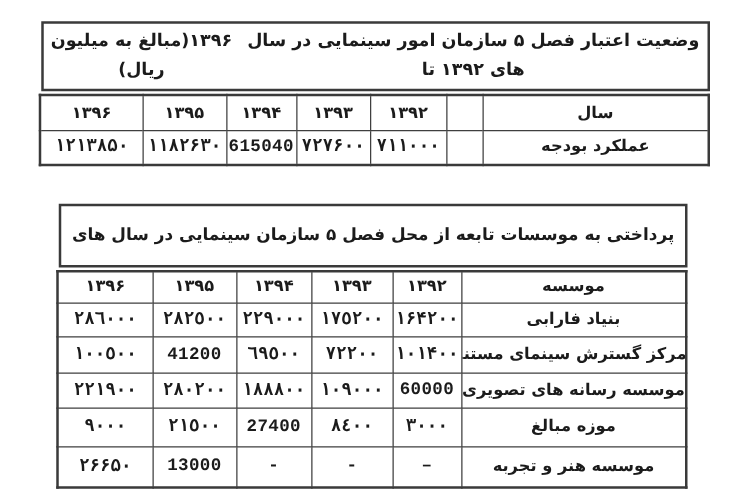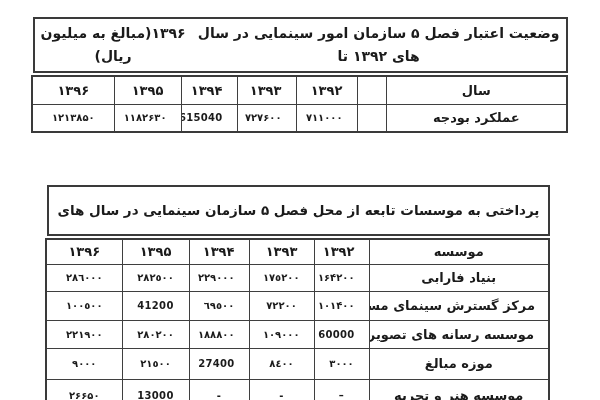--- a/index.html
+++ b/index.html
@@ -9,32 +9,32 @@
   }
   .tbl-section{position:absolute;direction:rtl;}
   #table1-section{left:33px;top:17px;width:535px;}
   #table2-section{left:47px;top:163px;width:503px;}
   .title-box{
     box-sizing:border-box;border:2px solid #3a3a3a;background:#fff;
     display:flex;flex-direction:row;align-items:center;justify-content:center;
     font-weight:bold;text-align:center;
   }
   #table1-section .title-box{height:56px;font-size:14px;line-height:23px;}
-  #table2-section .title-box{height:51px;font-size:13.5px;line-height:21px;margin-top:22px;}
+  #table2-section .title-box{height:51px;font-size:13.5px;line-height:21px;}
   table{
     border-collapse:collapse;table-layout:fixed;width:100%;
     margin-top:2px;border:2px solid #3a3a3a;background:#fff;
   }
   td{
     box-sizing:border-box;border:1px solid #3f3f3f;
     text-align:center;vertical-align:middle;
-    font-weight:bold;font-size:13px;padding:0 14px;overflow:hidden;white-space:nowrap;
+    font-weight:bold;font-size:13px;padding:0 0;overflow:hidden;white-space:nowrap;
   }
   #table1-section td{height:28px;}
-  .num{font-size:10px;letter-spacing:0.3px;}
+  .num{font-size:14px;letter-spacing:0.3px;font-family:Liberation Mono, monospace;}
 </style>
 </head>
 <body>
 
 <div class="tbl-section" id="table1-section">
   <div class="title-box">
     <span>وضعیت  اعتبار فصل ۵ سازمان امور سینمایی در سال های ۱۳۹۲ تا</span>
     <span>۱۳۹۶(مبالغ به میلیون ریال)</span>
   </div>
   <table>

